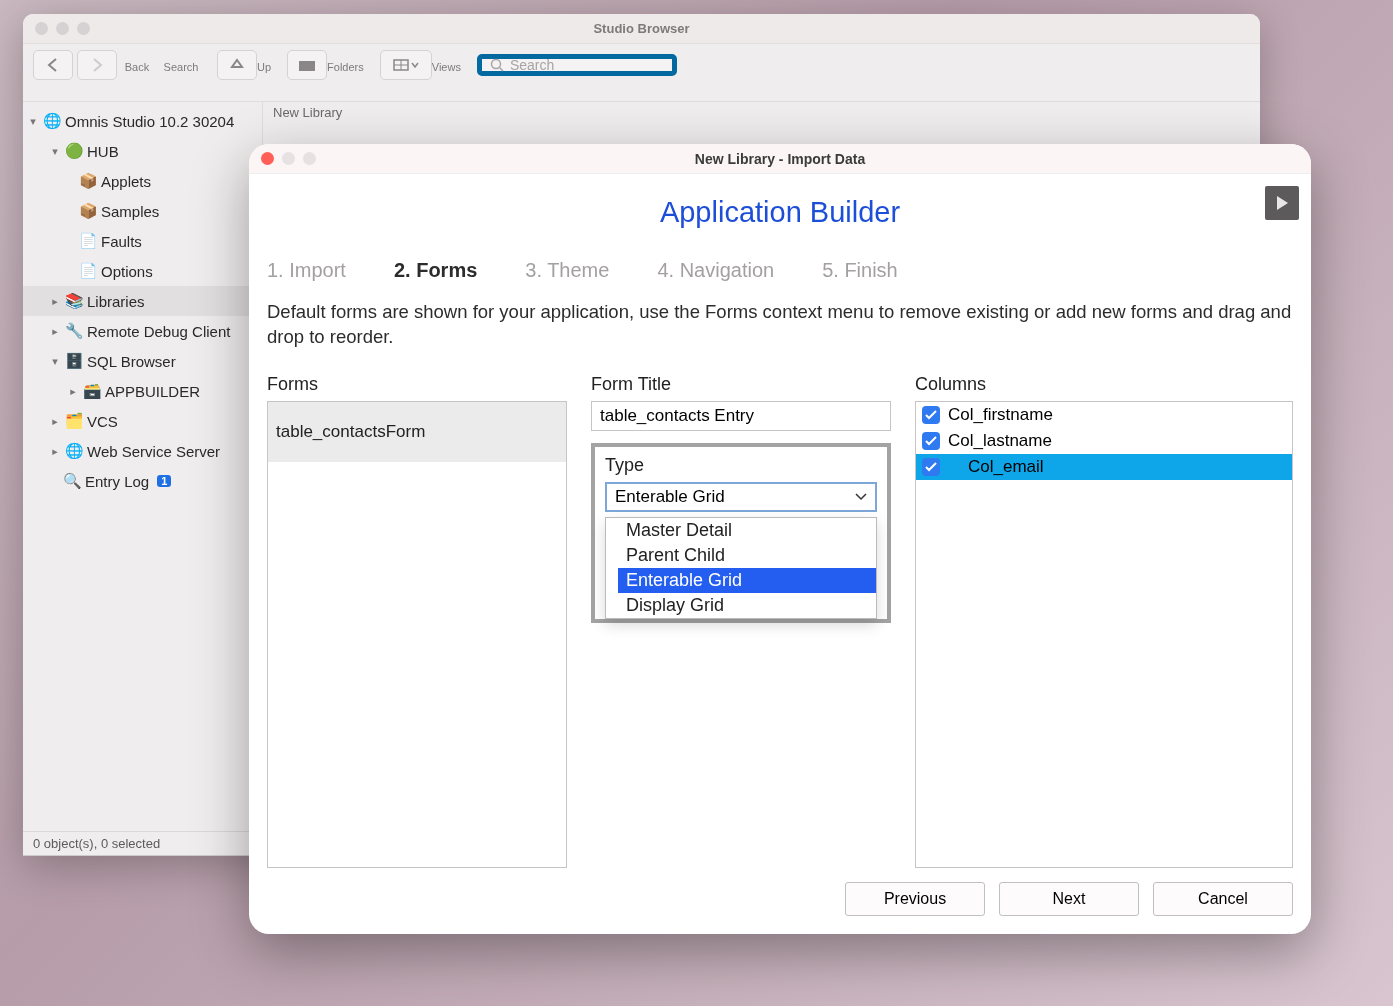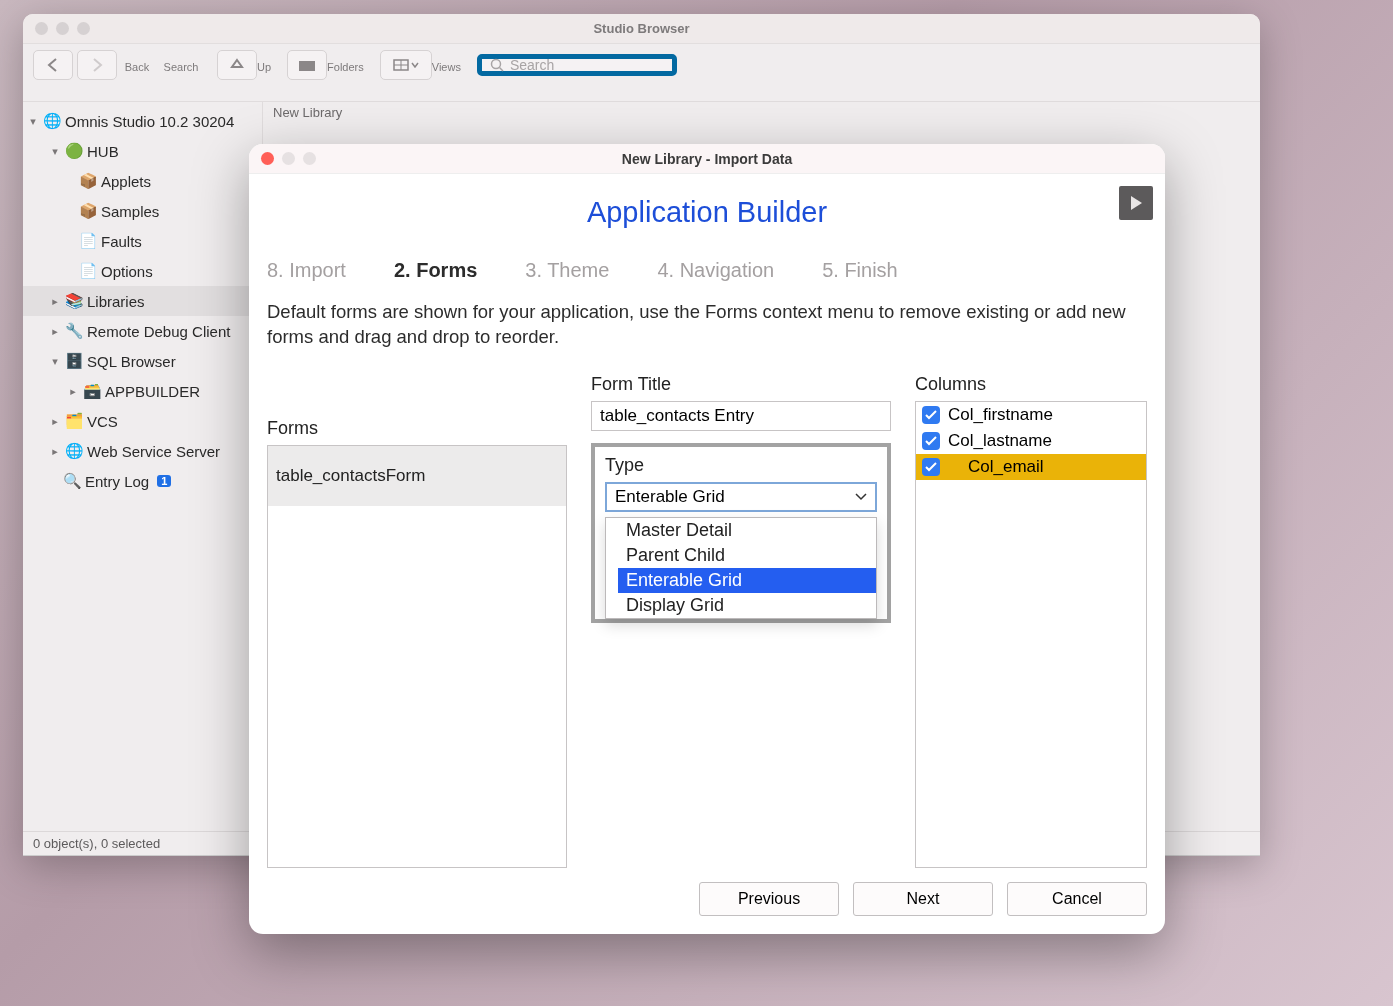--- a/index.html
+++ b/index.html
@@ -115,23 +115,23 @@
     font-size: 13px;
     color:#5c5a5b;
     border-top: 1px solid #dcd8d9;
     background:#ecea ea;
   }
 
   
   .modal {
     position:absolute;
     left: 249px; top: 144px;
-    width: 916px; height: 790px;
+    width: 1062px; height: 790px;
     background:#fff;
-    border-radius: 14px;
+    border-radius: 20px;
     box-shadow: 0 18px 55px rgba(0,0,0,.35);
     display:flex; flex-direction:column;
     overflow:hidden;
   }
   .mtitlebar {
     height: 30px; display:flex; align-items:center; justify-content:center;
     position:relative;
     background:#fbf5f6;
     border-bottom:1px solid #eee;
   }
@@ -168,21 +168,21 @@
     line-height:1.35;
   }
 
   .cols {
     display:flex;
     gap:24px;
     padding: 10px 18px 0 18px;
     flex:1;
   }
   .col { display:flex; flex-direction:column; }
-  .col1 { width: 300px; margin-top: 44px; }
+  .col1 { width: 300px; }
   .col2 { width: 300px; position:relative; }
   .col3 { flex:1; }
   .col h3 { font-size:18px; font-weight:400; margin-bottom:6px; color:#222;}
 
   .listbox {
     border:1px solid #c7c4c5;
     background:#fff;
     flex:1;
     min-height: 398px;
     overflow:hidden;
@@ -225,21 +225,21 @@
   }
   .dd-item {
     padding:2px 8px; font-size:18px; color:#222;
   }
   .dd-item.sel { background:#245ef0; color:#fff; }
 
   .chkrow {
     display:flex; align-items:center; gap:8px;
     padding:3px 6px; font-size:17px;
   }
-  .chkrow.sel { background:#eab308;gap:28px; }
+  .chkrow.sel { background:#0ea5e9;gap:28px; }
   .chk {
     width:18px; height:18px; border-radius:4px;
     background:#2f7af1; display:flex; align-items:center; justify-content:center;
     color:#fff;
   }
 
   .mfoot {
     display:flex; justify-content:flex-end; gap:14px;
     padding: 14px 18px 18px 18px;
   }
@@ -423,21 +423,21 @@
   <div class="mhead">
     <h1>Application Builder</h1>
     <div class="play">
       <svg width="14" height="16">
           <path d="M2 1 L13 8 L2 15 Z" fill="#e9e6e6"></path>
         </svg>
     </div>
   </div>
 
   <div class="steps">
-    <span class="step">8. Import</span>
+    <span class="step">1. Import</span>
     <span class="step active">2. Forms</span>
     <span class="step">3. Theme</span>
     <span class="step">4. Navigation</span>
     <span class="step">5. Finish</span>
   </div>
 
   <div class="desc">Default forms are shown for your application, use the Forms context menu to remove existing or add new forms and drag and drop to reorder.</div>
 
   <div class="cols">
     <div class="col col1">

